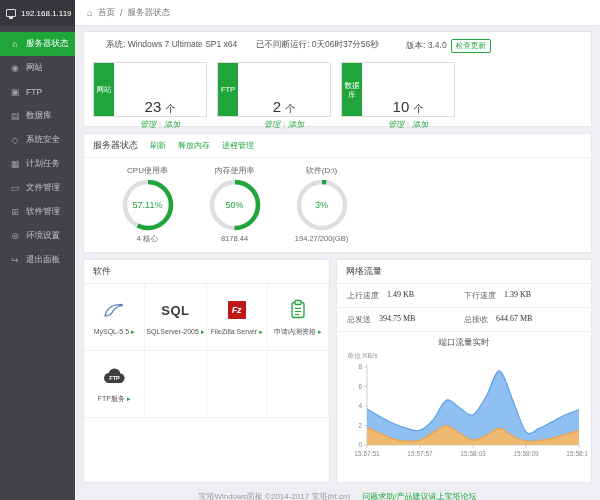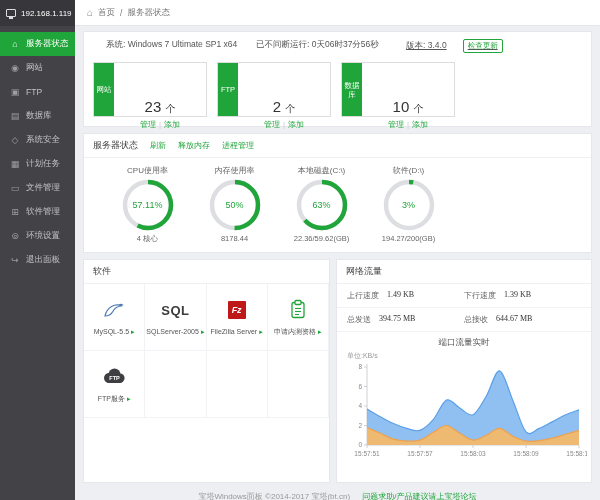--- a/index.html
+++ b/index.html
@@ -23,30 +23,30 @@
   .crumb-bar .home-glyph { font-size:10px; color:#888; }
   .content { padding:5px 8px 0 8px; }
 
   .panel { background:#fff; border:1px solid #e5e7ec; }
   .panel-head { padding:5px 9px; border-bottom:1px solid #efefef; font-size:9px; color:#444; display:flex; align-items:center; gap:12px; }
   .head-link { color:#20a53a; font-size:8px; cursor:pointer; text-decoration:none; }
 
   
   .sysinfo-row { display:flex; padding:7px 9px 5px 9px; font-size:8.5px; color:#555; }
   .sysinfo-row .si { width:137px; white-space:nowrap;margin-left:13px; }
-  .si.version { width:auto; display:flex; align-items:center; gap:16px;text-decoration:underline; }
+  .si.version { width:auto; display:flex; align-items:center; gap:4px; }
   .update-btn { border:1px solid #20a53a; color:#20a53a; font-size:7.5px; padding:1px 4px; border-radius:2px; background:#fff; cursor:pointer; }
   .cards-row { display:flex; gap:10px; padding:4px 9px 9px 9px; }
   .stat-card { width:114px; height:55px; border:1px solid #ddd; display:flex; }
   .card-tab { width:20px; background:#20a53a; color:#fff; font-size:7.5px; display:flex; align-items:center; justify-content:center; text-align:center; line-height:9px; padding:2px; word-break:break-all; }
   .card-body { flex:1; display:flex; flex-direction:column; align-items:center; justify-content:center; gap:3px; }
   .card-count { font-size:15px; color:#333;margin-top:48px; }
   .card-count .unit { font-size:10px; }
   .card-links { font-size:8px; color:#ccc; }
-  .card-links a { color:#20a53a; text-decoration:none; cursor:pointer; margin:16px 3px; }
+  .card-links a { color:#20a53a; text-decoration:none; cursor:pointer; margin:16px 3px;font-style:italic; }
 
   
   .gauges-row { display:flex; padding:7px 0 8px 20px; }
   .gauge { width:87px; text-align:center; }
   .gauge-label { font-size:8px; color:#666; margin-bottom:2px; }
   .ring-wrap { position:relative; width:54px; height:54px; margin:0 auto; }
   .ring-wrap .pct { position:absolute; left:0; top:0; width:54px; height:54px; display:flex; align-items:center; justify-content:center; color:#20a53a; font-size:9px; }
   .gauge-sub { font-size:7.5px; color:#666; margin-top:2px; }
 
   
@@ -189,28 +189,20 @@
               </svg><span class="pct">57.11%</span></div>
           <div class="gauge-sub">4 核心</div>
         </div>
         <div class="gauge">
           <div class="gauge-label">内存使用率</div>
           <div class="ring-wrap"><svg width="54" height="54" viewBox="0 0 54 54">
                 <circle cx="27" cy="27" r="23" fill="none" stroke="#dcdee2" stroke-width="4.5"></circle>
                 <circle cx="27" cy="27" r="23" fill="none" stroke="#20a53a" stroke-width="4.5" stroke-dasharray="72.25663103256524 144.51326206513048" transform="rotate(-90 27 27)"></circle>
               </svg><span class="pct">50%</span></div>
           <div class="gauge-sub">8178.44</div>
-        </div>
-        <div class="gauge">
-          <div class="gauge-label">本地磁盘(C:\)</div>
-          <div class="ring-wrap"><svg width="54" height="54" viewBox="0 0 54 54">
-                <circle cx="27" cy="27" r="23" fill="none" stroke="#dcdee2" stroke-width="4.5"></circle>
-                <circle cx="27" cy="27" r="23" fill="none" stroke="#20a53a" stroke-width="4.5" stroke-dasharray="91.0433551010322 144.51326206513048" transform="rotate(-90 27 27)"></circle>
-              </svg><span class="pct">63%</span></div>
-          <div class="gauge-sub">22.36/59.62(GB)</div>
         </div>
         <div class="gauge">
           <div class="gauge-label">软件(D:\)</div>
           <div class="ring-wrap"><svg width="54" height="54" viewBox="0 0 54 54">
                 <circle cx="27" cy="27" r="23" fill="none" stroke="#dcdee2" stroke-width="4.5"></circle>
                 <circle cx="27" cy="27" r="23" fill="none" stroke="#20a53a" stroke-width="4.5" stroke-dasharray="4.335397861953914 144.51326206513048" transform="rotate(-90 27 27)"></circle>
               </svg><span class="pct">3%</span></div>
           <div class="gauge-sub">194.27/200(GB)</div>
         </div>
       </div>

